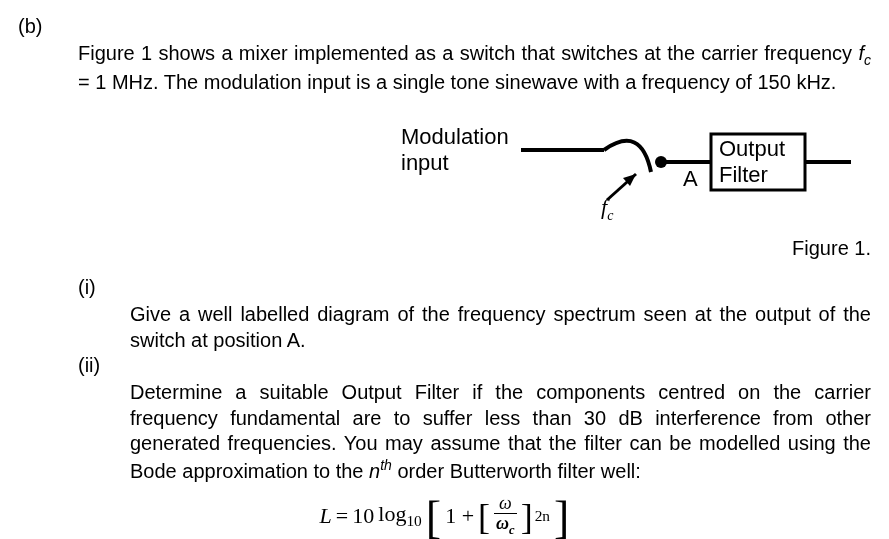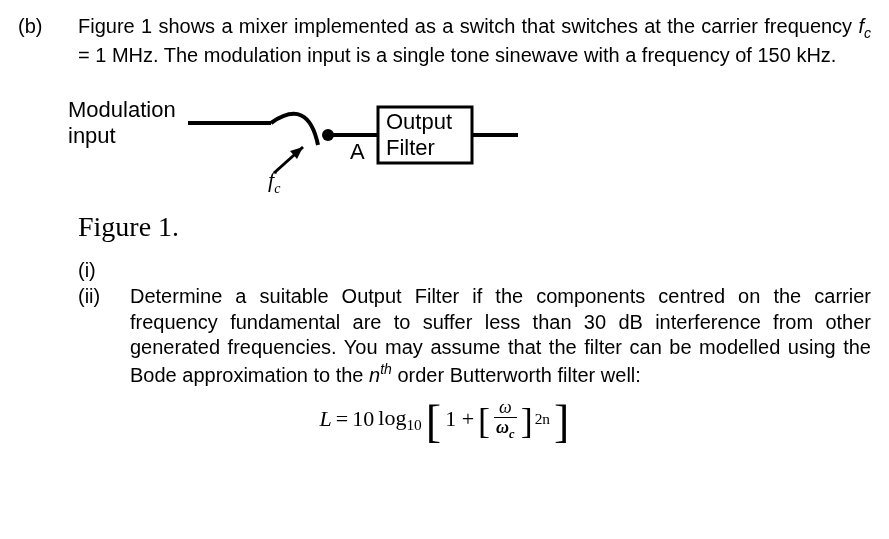--- a/index.html
+++ b/index.html
@@ -9,26 +9,26 @@
     color:#000;
     background:#fff;
     width:889px;
     padding:14px 18px 20px 18px;
     box-sizing:border-box;
     line-height:1.28;
   }
   .row{display:flex;align-items:flex-start;}
   .label-col{flex:0 0 60px;}
   .content-col{flex:1;}
-  .justify{text-align:justify;}
+  .justify{text-align:justify;margin-top:27px;}
   .ital{font-style:italic;}
   .sub{font-size:0.7em;vertical-align:sub;}
   .sup{font-size:0.7em;vertical-align:super;}
-  .figwrap{display:flex;justify-content:flex-start;margin:16px 0 8px 0;}
-  .figcap{text-align:left;font-size:28px;margin-top:-4px;margin-left:60px;font-family:Liberation Serif, serif;}
+  .figwrap{display:flex;justify-content:flex-end;margin:16px 0 8px 0;}
+  .figcap{text-align:right;font-size:20px;margin-top:-4px;margin-left:60px;}
   .sublabel-col{flex:0 0 52px;}
   .eqwrap{display:flex;justify-content:center;margin-top:10px;}
   .eq{font-family:'Cambria Math','Times New Roman',serif;font-style:italic;font-size:22px;display:flex;align-items:center;gap:4px;}
   .eq .rm{font-style:normal;}
   .bigbr{font-size:46px;line-height:0.6;font-style:normal;position:relative;top:2px;}
   .medbr{font-size:36px;line-height:0.7;font-style:normal;position:relative;top:2px;}
   .frac{display:inline-flex;flex-direction:column;align-items:center;font-size:18px;line-height:1.05;font-style:italic;}
   .frac .den{border-top:1.3px solid #000;padding:0 2px;font-weight:bold;}
   .frac .num{padding:0 2px;}
 </style>
@@ -74,20 +74,21 @@
     <line x1="454" y1="50" x2="500" y2="50" stroke="#000" stroke-width="4"></line>
   </svg>
 </div>
 <div class="figcap">Figure 1.</div>
 
 <div style="height:14px"></div>
 
 <div class="row">
   <div class="label-col"></div>
   <div class="sublabel-col">(i)</div>
+  <div class="content-col justify">Give a well labelled diagram of the frequency spectrum seen at the output of the switch at position A.</div>
 </div>
 
 <div class="row">
   <div class="label-col"></div>
   <div class="sublabel-col">(ii)</div>
   <div class="content-col justify">
     <span>Determine a suitable Output Filter if the components centred on the carrier frequency fundamental are to suffer less than 30 dB interference from other generated frequencies. You may assume that the filter can be modelled using the Bode approximation to the </span><span class="ital">n</span><span class="ital sup">th</span><span> order Butterworth filter well:</span>
   </div>
 </div>
 

